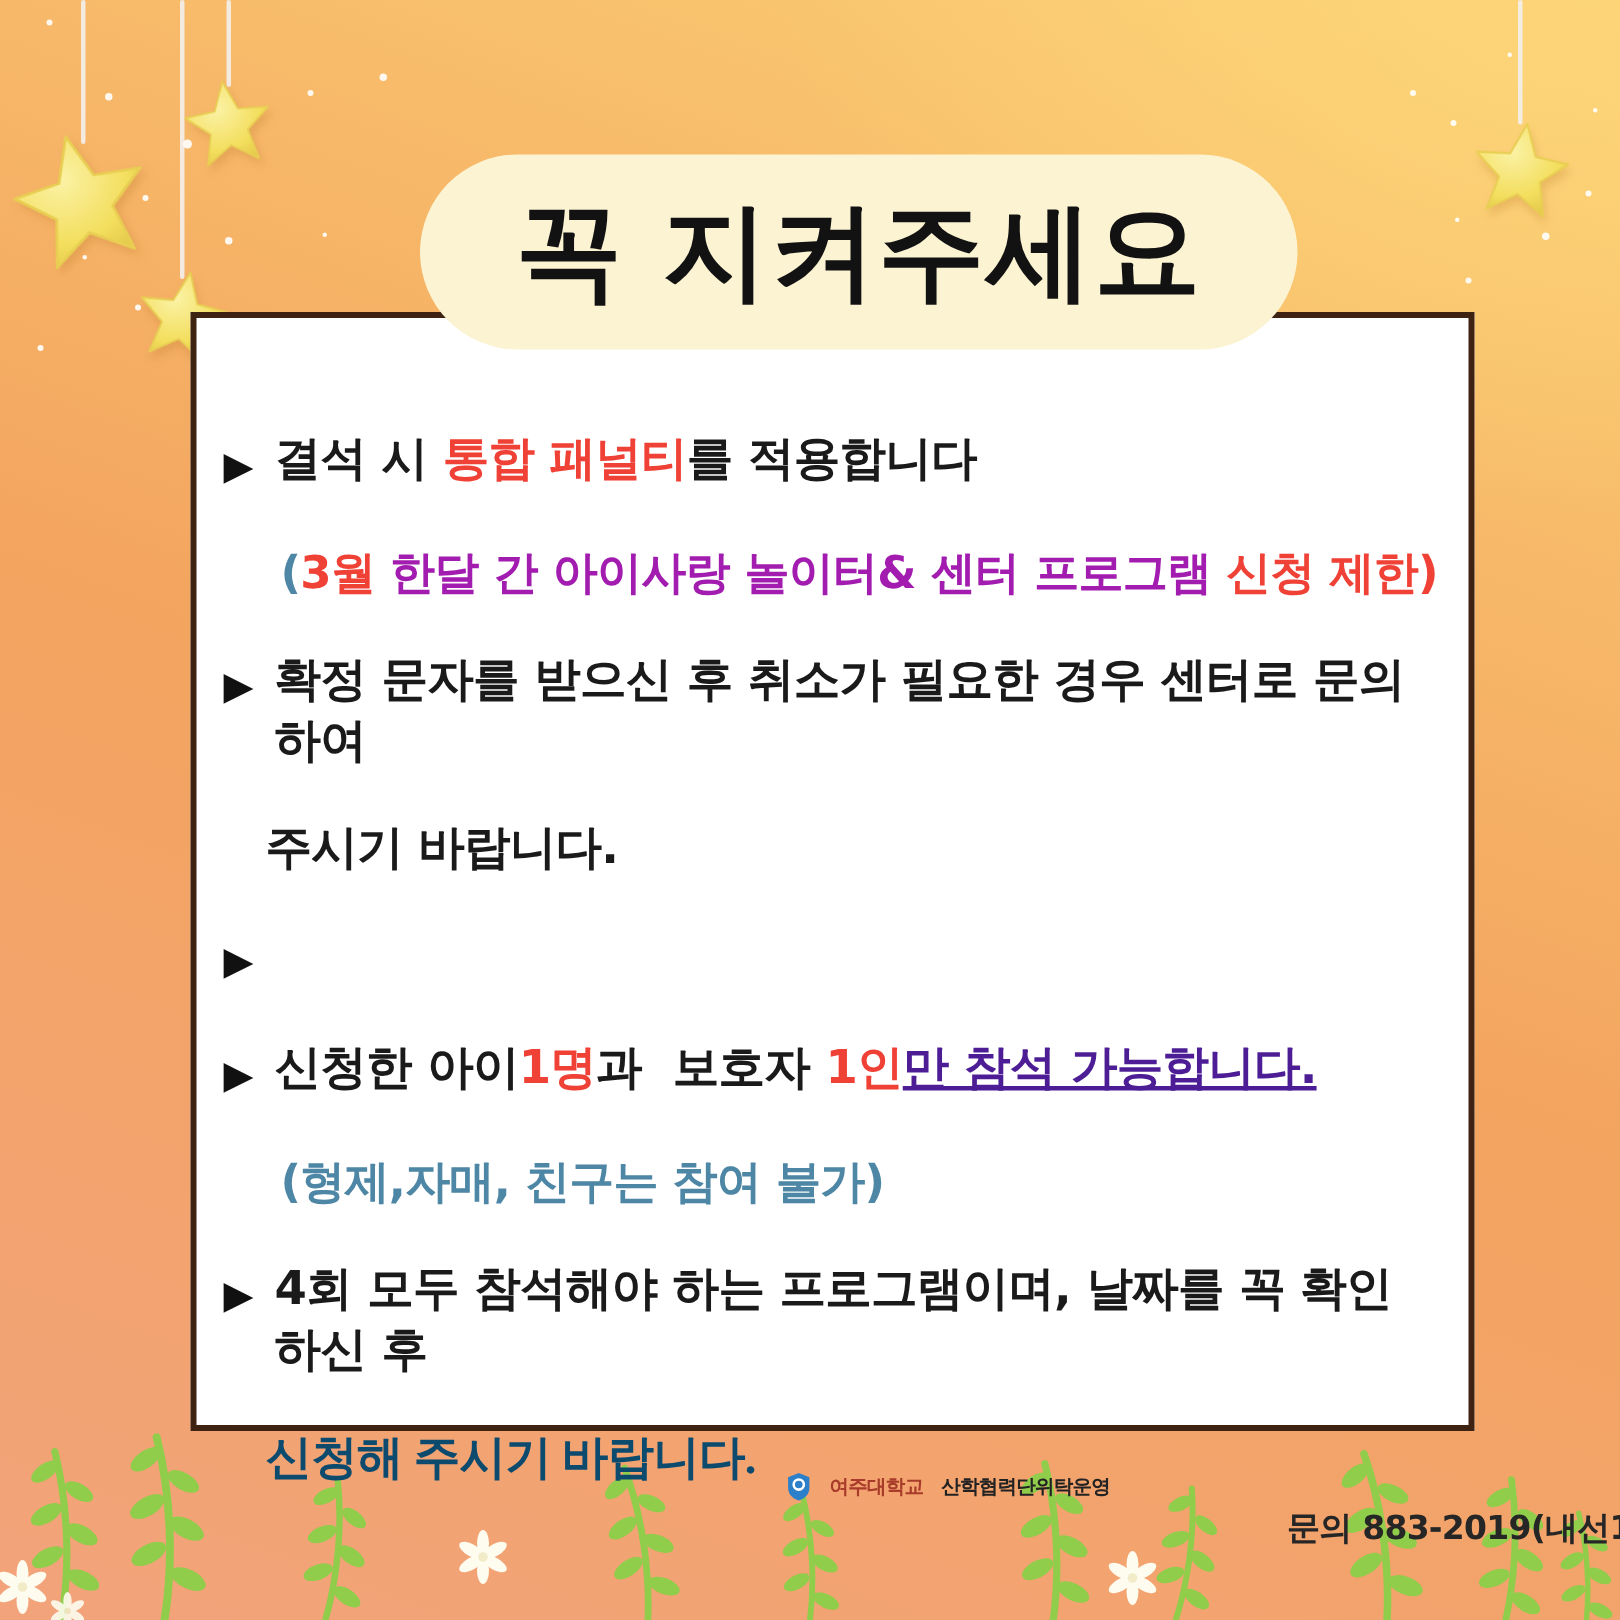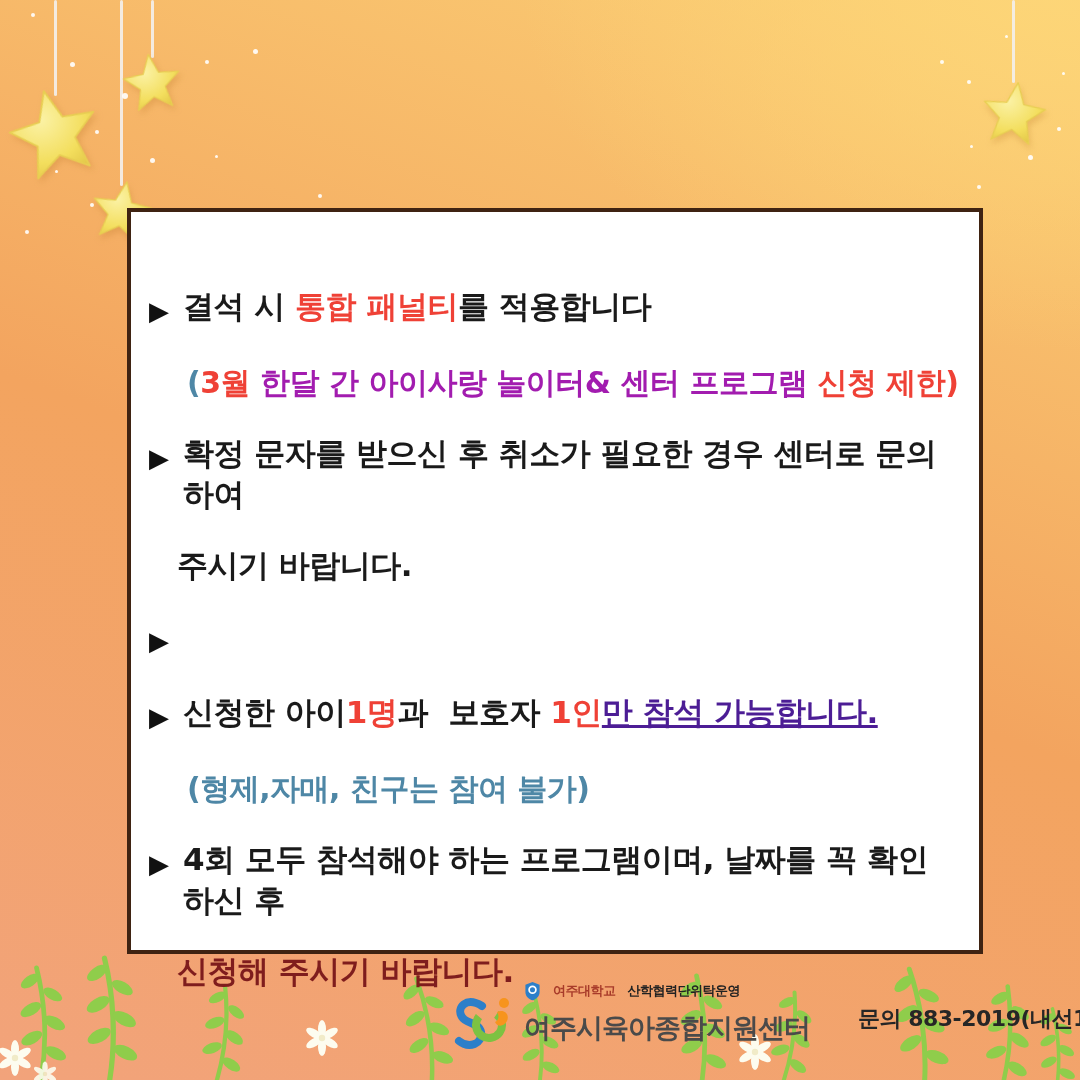--- a/index.html
+++ b/index.html
@@ -122,25 +122,28 @@
           <span class="line-text"><span style="color: rgb(26, 26, 26);">신청한 아이</span><span style="color: rgb(239, 65, 54);">1명</span><span style="color: rgb(26, 26, 26);">과  보호자 </span><span style="color: rgb(239, 65, 54);">1인</span><span style="color: #4c1d95; text-decoration: underline;">만 참석 가능합니다.</span></span>
         </div>
         <div class="rule-line sub">
           <span class="line-text"><span style="color: rgb(78, 135, 166);">(형제,자매, 친구는 참여 불가)</span></span>
         </div>
         <div class="rule-line bullet">
           <span class="bullet">▶</span>
           <span class="line-text"><span style="color: rgb(26, 26, 26);">4회 모두 참석해야 하는 프로그램이며, 날짜를 꼭 확인 하신 후</span></span>
         </div>
         <div class="rule-line cont">
-          <span class="line-text"><span style="color: #7f1d1d;">신청해 주시기 바랍니다.</span></span>
+          <span class="line-text"><span style="color: #0c4a6e; font-family: Liberation Serif, serif;">신청해 주시기 바랍니다.</span></span>
         </div>
       </div>
   </div>
 
+  <div class="title-bubble">
+    <span class="title-text">꼭 지켜주세요</span>
+  </div>
 
   <svg class="plants" viewBox="0 0 1080 130">
     <defs>
       <g id="sprig">
         <path d="M14,120 C20,82 18,40 9,4" fill="none" stroke="var(--leaf_green)" stroke-width="5" stroke-linecap="round"></path>
         <g fill="var(--leaf_green)">
           <ellipse cx="2" cy="18" rx="11" ry="5.5" transform="rotate(-35 2 18)"></ellipse>
           <ellipse cx="26" cy="32" rx="11" ry="5.5" transform="rotate(30 26 32)"></ellipse>
           <ellipse cx="3" cy="48" rx="12" ry="6" transform="rotate(-30 3 48)"></ellipse>
           <ellipse cx="28" cy="62" rx="12" ry="6" transform="rotate(28 28 62)"></ellipse>
@@ -178,25 +181,16 @@
 
   <div class="uni-row">
     <svg width="17" height="20" viewBox="0 0 18 20">
       <path d="M9,0.5 L16.5,3.5 V11 C16.5,16 12.5,18.8 9,19.8 C5.5,18.8 1.5,16 1.5,11 V3.5 Z" fill="var(--logo_blue)"></path>
       <circle cx="9" cy="8.6" r="3.6" fill="none" stroke="#ffffff" stroke-width="1.8"></circle>
     </svg>
     <span class="uni-name">여주대학교</span>
     <span class="uni-operator">산학협력단위탁운영</span>
   </div>
 
-  <div class="center-brand">
-    <svg width="64" height="56" viewBox="0 0 60 56">
-      <path d="M28,12 C12,2 2,14 8,23 C12,30 25,28 27,38 C29,50 15,55 5,47" fill="none" stroke="var(--logo_blue)" stroke-width="8" stroke-linecap="round"></path>
-      <circle cx="35" cy="31" r="13" fill="none" stroke="var(--logo_green)" stroke-width="8" stroke-dasharray="62 20" transform="rotate(-55 35 31)"></circle>
-      <circle cx="50" cy="9" r="5" fill="var(--logo_orange)"></circle>
-      <path d="M43,18 C50,15 56,20 53,27 C50,33 43,33 41,28 C44,27 46,23 43,18 Z" fill="var(--logo_orange)"></path>
-    </svg>
-    <span class="center-name">여주시육아종합지원센터</span>
-  </div>
 
   <div class="contact">문의 883-2019(내선110)</div>
 
 </div>
 
 </body></html>

